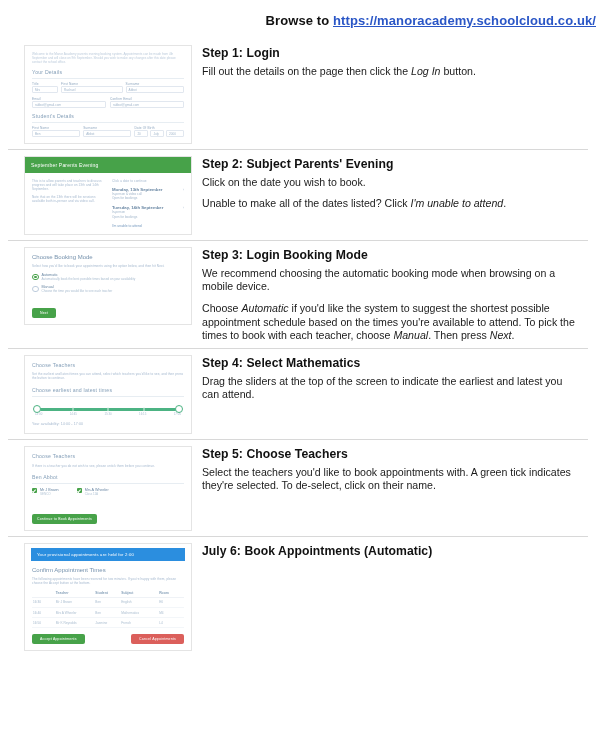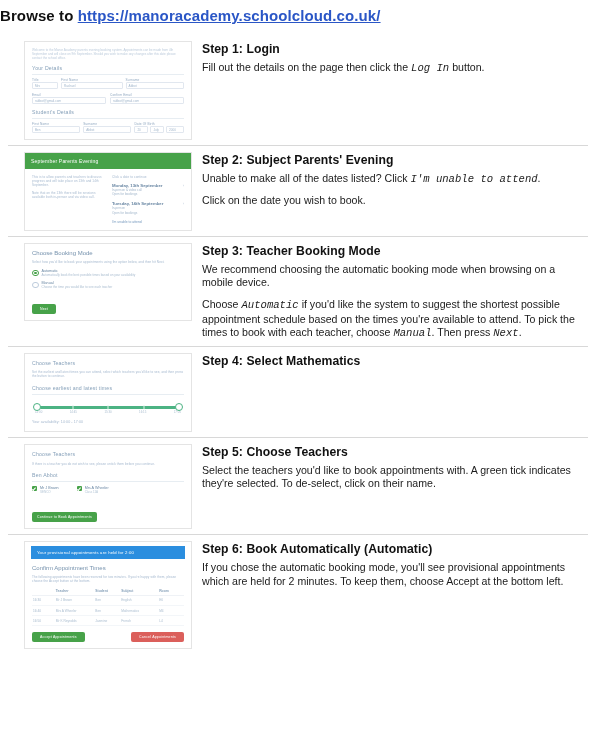--- a/index.html
+++ b/index.html
@@ -11,24 +11,24 @@
     width: 596px;
     height: 739px;
     font-family: "Liberation Sans", sans-serif;
     color: #111111;
     overflow: hidden;
     position: relative;
   }
 
   
   .page-header {
-    text-align: left;
-    font-size: 15px;
+    text-align: right;
+    font-size: 13px;
     font-weight: bold;
-    padding-top: 7px;
+    padding-top: 13px;
     letter-spacing: .1px;
   }
   .page-header .url {
     color: #2a56c6;
     text-decoration: underline;
   }
 
   
   .steps {
     padding: 0 0 0 0;
@@ -63,21 +63,21 @@
     margin: 0 0 5px 0;
     letter-spacing: .05px;
   }
   .step-para {
     font-size: 10.6px;
     line-height: 13.6px;
     margin: 0 0 8px 0;
     color: #1b1b1b;
   }
   .step-para:last-child { margin-bottom: 0; }
-  .it { font-style: italic; font-family: Liberation Mono, monospace; }
+  .it { font-style: italic; }
 
   
   .shot {
     border: 1px solid #e2e2e2;
     background: #fff;
     box-sizing: border-box;
     width: 168px;
     overflow: hidden;
     filter: blur(0.35px);
     opacity: .93;
@@ -322,22 +322,22 @@
               </div>
 
               <div class="link-sm">I'm unable to attend</div>
             </div>
           </div>
         </div>
       </div>
     </div>
     <div class="text-col">
       <div class="step-title">Step 2: Subject Parents' Evening</div>
+      <p class="step-para">Click on the date you wish to book.</p>
       <p class="step-para">Unable to make all of the dates listed? Click <span class="it">I'm unable to attend</span>.</p>
-      <p class="step-para">Click on the date you wish to book.</p>
     </div>
   </div>
 
   <div class="sep"></div>
 
   <div class="step-row">
     <div class="thumb-col">
       <div class="shot">
         <div class="shot-pad">
           <div class="hd-lg" style="margin-bottom:4px;">Choose Booking Mode</div>
@@ -359,21 +359,21 @@
             </div>
           </div>
 
           <div style="margin-top:7px;">
             <span class="btn">Next</span>
           </div>
         </div>
       </div>
     </div>
     <div class="text-col">
-      <div class="step-title">Step 3: Teacher Booking Mode</div>
+      <div class="step-title">Step 3: Login Booking Mode</div>
       <p class="step-para">We recommend choosing the automatic booking mode when browsing on a mobile device.</p>
       <p class="step-para">Choose <span class="it">Automatic</span> if you'd like the system to suggest the shortest possible appointment schedule based on the times you're available to attend. To pick the times to book with each teacher, choose <span class="it">Manual</span>. Then press <span class="it">Next</span>.</p>
     </div>
   </div>
 
   <div class="sep"></div>
 
   <div class="step-row">
     <div class="thumb-col">
       <div class="shot">
@@ -399,20 +399,21 @@
               <span>17:00</span>
             </div>
           </div>
 
           <div class="blurtext" style="margin-top:6px;font-size:3.6px;">Your availability: 14:00 - 17:00</div>
         </div>
       </div>
     </div>
     <div class="text-col">
       <div class="step-title">Step 4: Select Mathematics</div>
+      <p class="step-para">Drag the sliders at the top of the screen to indicate the earliest and latest you can attend.</p>
     </div>
   </div>
 
   <div class="sep"></div>
 
   <div class="step-row">
     <div class="thumb-col">
       <div class="shot">
         <div class="shot-pad">
           <div class="hd" style="margin-bottom:5px;">Choose Teachers</div>
@@ -495,18 +496,17 @@
           </table>
 
           <div class="btn-row">
             <span class="btn">Accept Appointments</span>
             <span class="btn btn-red">Cancel Appointments</span>
           </div>
         </div>
       </div>
     </div>
     <div class="text-col">
-      <div class="step-title">Step 6: Book Automatically (Automatic)</div>
-      <p class="step-para">If you chose the automatic booking mode, you'll see provisional appointments which are held for 2 minutes. To keep them, choose Accept at the bottom left.</p>
+      <div class="step-title">July 6: Book Appointments (Automatic)</div>
     </div>
   </div>
 
 </div>
 
 </body></html>

